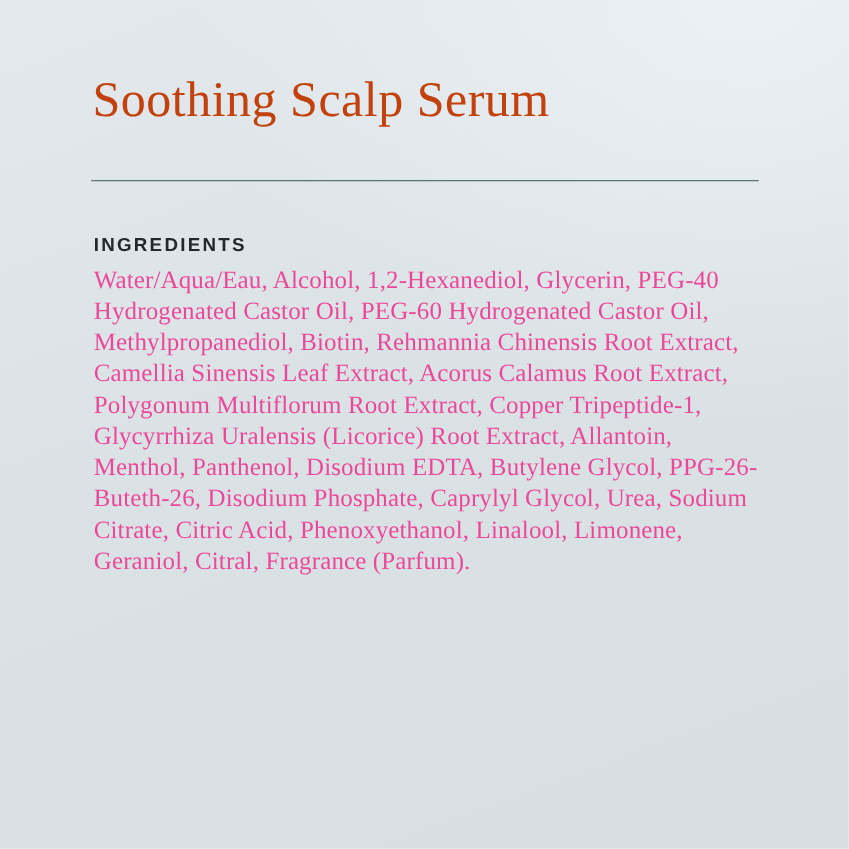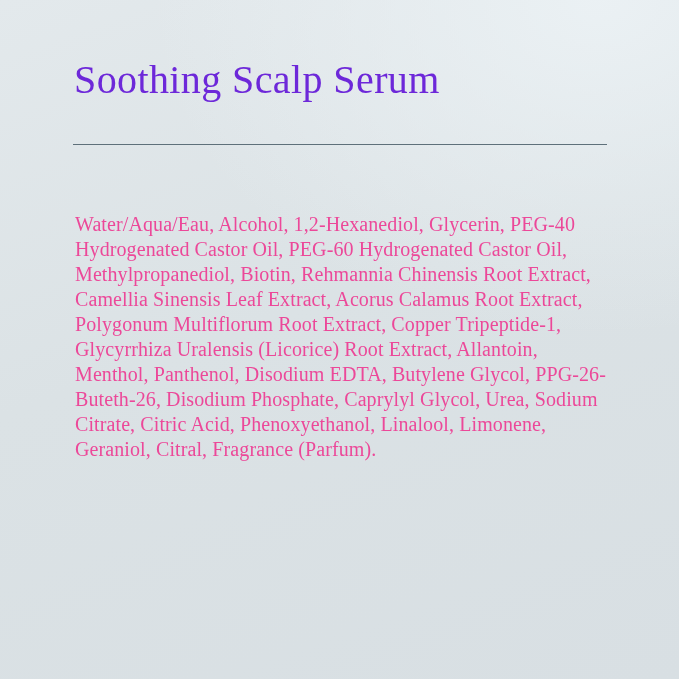--- a/index.html
+++ b/index.html
@@ -23,21 +23,21 @@
   .product-title {
     position: absolute;
     left: 74px;
     top: 56px;
     margin: 0;
     font-family: "Liberation Serif", serif;
     font-weight: 400;
     font-size: 40px;
     line-height: 48px;
     letter-spacing: 0.4px;
-    color: #6d28d9;
+    color: #c2410c;
   }
   .divider {
     position: absolute;
     left: 73px;
     top: 144px;
     width: 534px;
     height: 1px;
     background: #5e707a;
   }
   .section-heading {
@@ -68,20 +68,21 @@
   }
 </style>
 </head>
 <body>
 
 <div class="panel">
   <h1 class="product-title">Soothing Scalp Serum</h1>
 
   <div class="divider"></div>
 
+  <h2 class="section-heading">INGREDIENTS</h2>
 
   <p class="ingredients-body">Water/Aqua/Eau, Alcohol, 1,2-Hexanediol, Glycerin, PEG-40
 Hydrogenated Castor Oil, PEG-60 Hydrogenated Castor Oil,
 Methylpropanediol, Biotin, Rehmannia Chinensis Root Extract,
 Camellia Sinensis Leaf Extract, Acorus Calamus Root Extract,
 Polygonum Multiflorum Root Extract, Copper Tripeptide-1,
 Glycyrrhiza Uralensis (Licorice) Root Extract, Allantoin,
 Menthol, Panthenol, Disodium EDTA, Butylene Glycol, PPG-26-
 Buteth-26, Disodium Phosphate, Caprylyl Glycol, Urea, Sodium
 Citrate, Citric Acid, Phenoxyethanol, Linalool, Limonene,

